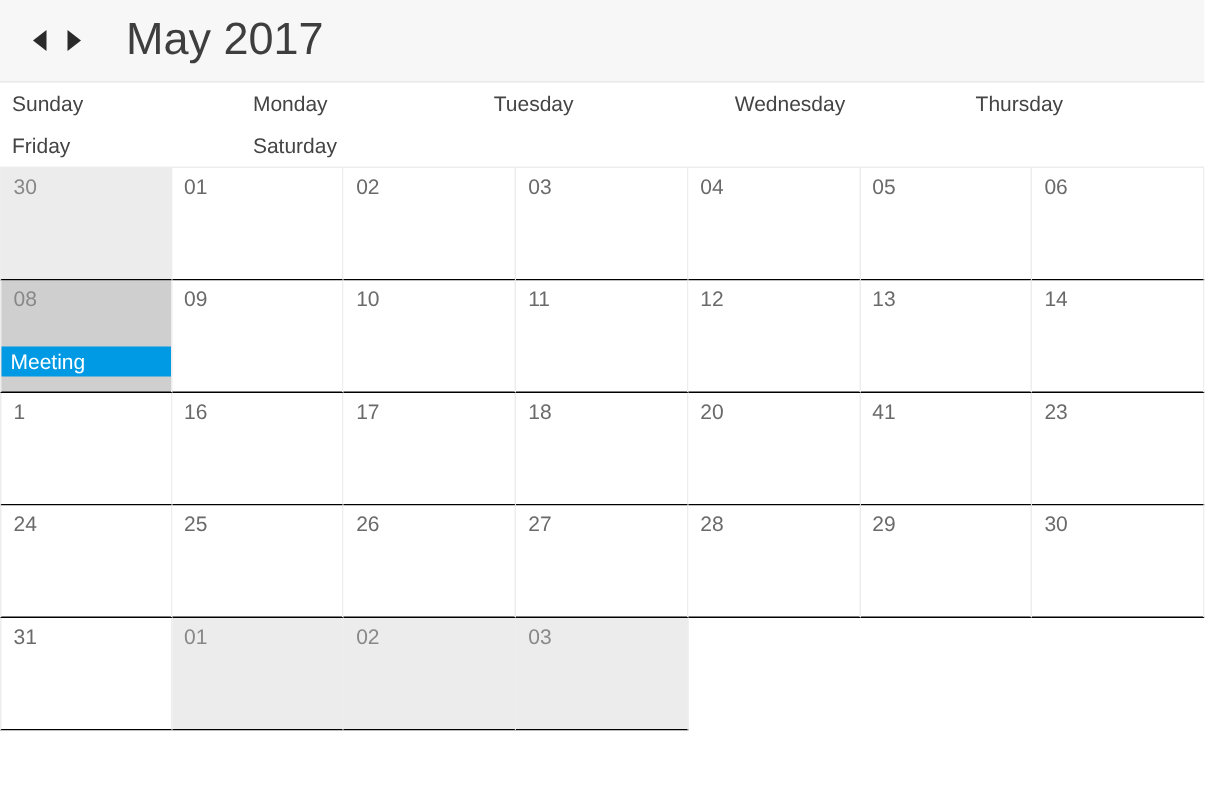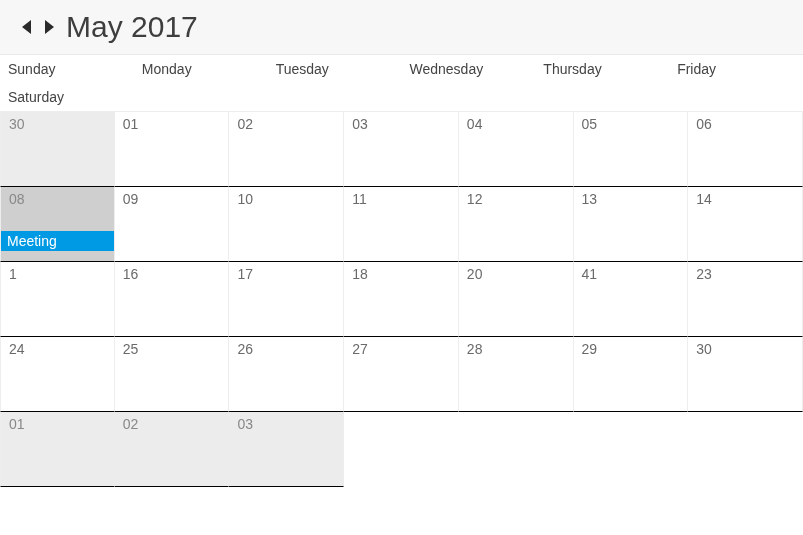--- a/index.html
+++ b/index.html
@@ -23,25 +23,25 @@
     width: 0; height: 0; cursor: pointer;
     border-top: 7px solid transparent;
     border-bottom: 7px solid transparent;
   }
   .arrow.left  { border-right: 9px solid #2a2a2a; }
   .arrow.right { border-left: 9px solid #2a2a2a; }
   .title {
     font-size: 30px;
     font-weight: 300;
     color: #3e3e3e;
-    margin-left: 12px;
+    margin-left: 30px;
   }
   .dayhead-row {
     display: grid;
-    grid-template-columns: repeat(6, 1fr);
+    grid-template-columns: repeat(5, 1fr);
     border-bottom: 1px solid #ededed;
   }
   .dayhead {
     padding: 6px 8px;
     font-size: 14px;
     color: #444;
   }
   .grid {
     display: grid;
     grid-template-columns: repeat(7, 1fr);
@@ -177,20 +177,23 @@
     </div>
     <div class="cell">
       <span class="daynum">28</span>
     </div>
     <div class="cell">
       <span class="daynum">29</span>
     </div>
     <div class="cell">
       <span class="daynum">30</span>
     </div>
+    <div class="cell">
+      <span class="daynum">31</span>
+    </div>
     <div class="cell out">
       <span class="daynum">01</span>
     </div>
     <div class="cell out">
       <span class="daynum">02</span>
     </div>
     <div class="cell out">
       <span class="daynum">03</span>
     </div>
   </div>

